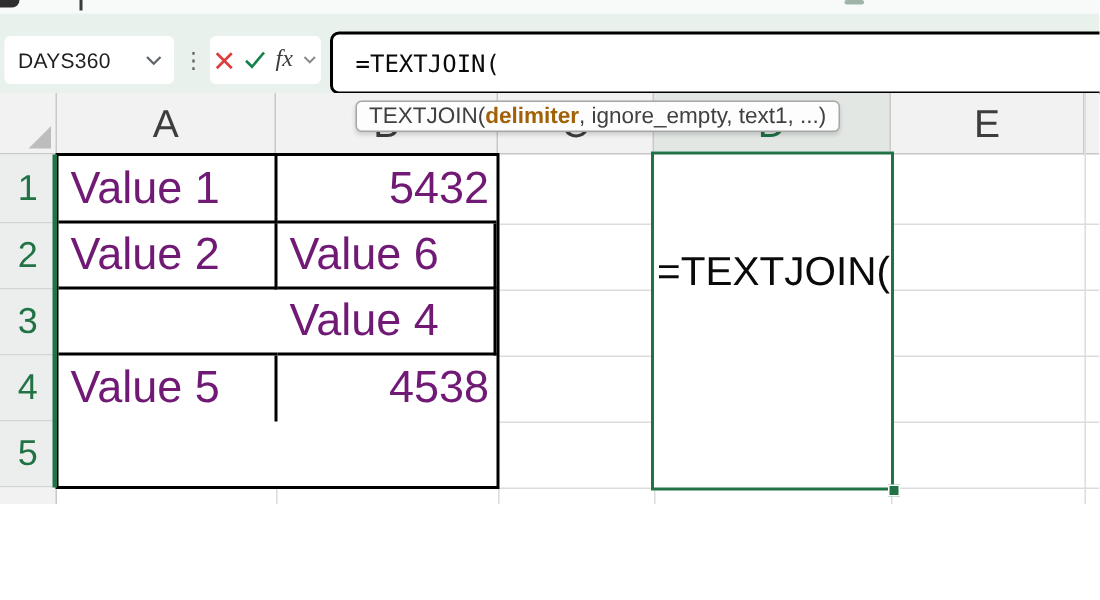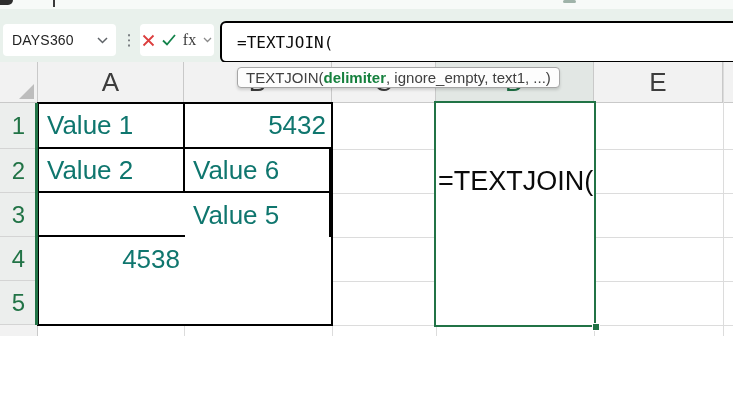--- a/index.html
+++ b/index.html
@@ -15,21 +15,21 @@
 
   
   .formula-row { position:absolute; left:0; top:9px; width:733px; height:53px; background:#e9f1ec; }
   .name-box { position:absolute; left:3px; top:15px; width:113px; height:32px; background:#fff; border-radius:4px;
               display:flex; align-items:center; justify-content:space-between; padding:0 8px 0 9px; }
   .name-box-text { font-size:14px; color:#1f1f1f; letter-spacing:.2px; }
   .dots-sep { position:absolute; left:121px; top:15px; width:16px; height:32px; display:flex; align-items:center;
               justify-content:center; color:#5f6368; font-size:15px; }
   .fx-box { position:absolute; left:140px; top:15px; width:74px; height:32px; background:#fff; border-radius:4px;
             display:flex; align-items:center; justify-content:center; gap:7px; }
-  .fx-label { font-family:"Liberation Serif", serif; font-size:16px; color:#3b3b3b; }
+  .fx-label { font-family:"Liberation Serif", serif; font-style:italic; font-size:16px; color:#3b3b3b; }
   .formula-input { position:absolute; left:220px; top:12px; width:521px; height:42px; background:#fff;
                    border:2.5px solid #000; border-radius:6px; display:flex; align-items:center; }
   .formula-text { font-family:"DejaVu Sans Mono", monospace; font-size:16px; color:#0a0a0a; padding-left:15px; }
 
   
   .sheet-bg { position:absolute; left:0; top:62px; width:733px; height:338px; background:#fff; }
   .corner-cell { position:absolute; left:0; top:62px; width:38px; height:41px; background:#f2f2f2;
                  border-right:1px solid #c9c9c9; border-bottom:1px solid #c9c9c9; }
   .corner-tri { position:absolute; right:3px; bottom:3px; width:0; height:0;
                 border-left:15px solid transparent; border-bottom:15px solid #bdbdbd; }
@@ -54,37 +54,37 @@
   .rh-7 { top:368px; height:32px; border-bottom:none; }
   .rowsel-strip { position:absolute; left:35px; top:103px; width:3px; height:222px; background:#217346; z-index:3; }
 
   
   .gl { position:absolute; background:#dcdcdc; z-index:1; }
 
   
   .data-table { position:absolute; left:37px; top:102px; width:296px; height:224px; z-index:2;
                 border:2px solid #000; background:#fff; display:grid;
                 grid-template-columns:146px 1fr; grid-template-rows:45px 44px 44px 44px 1fr; }
-  .cell { font-size:26px; color:#0f766e; display:flex; align-items:center; overflow:hidden; }
+  .cell { font-size:30px; color:#701a75; display:flex; align-items:center; overflow:hidden; }
   .cell.a { border-right:2px solid #000; border-bottom:2px solid #000; padding-left:8px; }
   .cell.b { border-bottom:2px solid #000; justify-content:flex-end; padding-right:5px; }
   .cell.last { border-bottom:none; }
 
   
   .sel-box { position:absolute; left:434px; top:101px; width:162px; height:226px; background:#fff;
              border:2.5px solid #217346; z-index:4; }
   .sel-formula { position:absolute; left:2px; top:63px; font-size:27px; color:#0a0a0a; white-space:nowrap; }
   .fill-handle { position:absolute; right:-5.5px; bottom:-5.5px; width:8px; height:8px; background:#217346;
                  border:1.5px solid #fff; }
 
   
   .fn-tooltip { position:absolute; left:237px; top:67px; height:21px; background:#fdfdfd; border:1px solid #a6a6a6;
                 border-radius:4px; padding:0 8px; display:flex; align-items:center; white-space:nowrap;
                 font-size:15px; color:#404040; box-shadow:0 2px 3px rgba(0,0,0,.15); z-index:6; }
-  .fn-tooltip b { font-weight:bold; color:#15803d; }
+  .fn-tooltip b { font-weight:bold; color:#a16207; }
 
   svg { display:block; }
 </style>
 </head>
 <body>
 
 <div class="screen">
 
   <div class="top-strip">
     <div class="frag-corner"></div>
@@ -157,20 +157,21 @@
   <div class="rowhdr rh-6">6</div>
   <div class="rowhdr rh-7"></div>
   <div class="rowsel-strip"></div>
 
   <div class="data-table">
     <div class="cell a">Value 1</div>
     <div class="cell b">5432</div>
     <div class="cell a">Value 2</div>
     <div class="cell a">Value 6</div>
     <div class="cell b"></div>
+    <div class="cell a">Value 4</div>
     <div class="cell a last">Value 5</div>
     <div class="cell b last">4538</div>
   </div>
 
   <div class="sel-box">
     <span class="sel-formula">=TEXTJOIN(</span>
     <div class="fill-handle"></div>
   </div>
 
   <div class="fn-tooltip">

